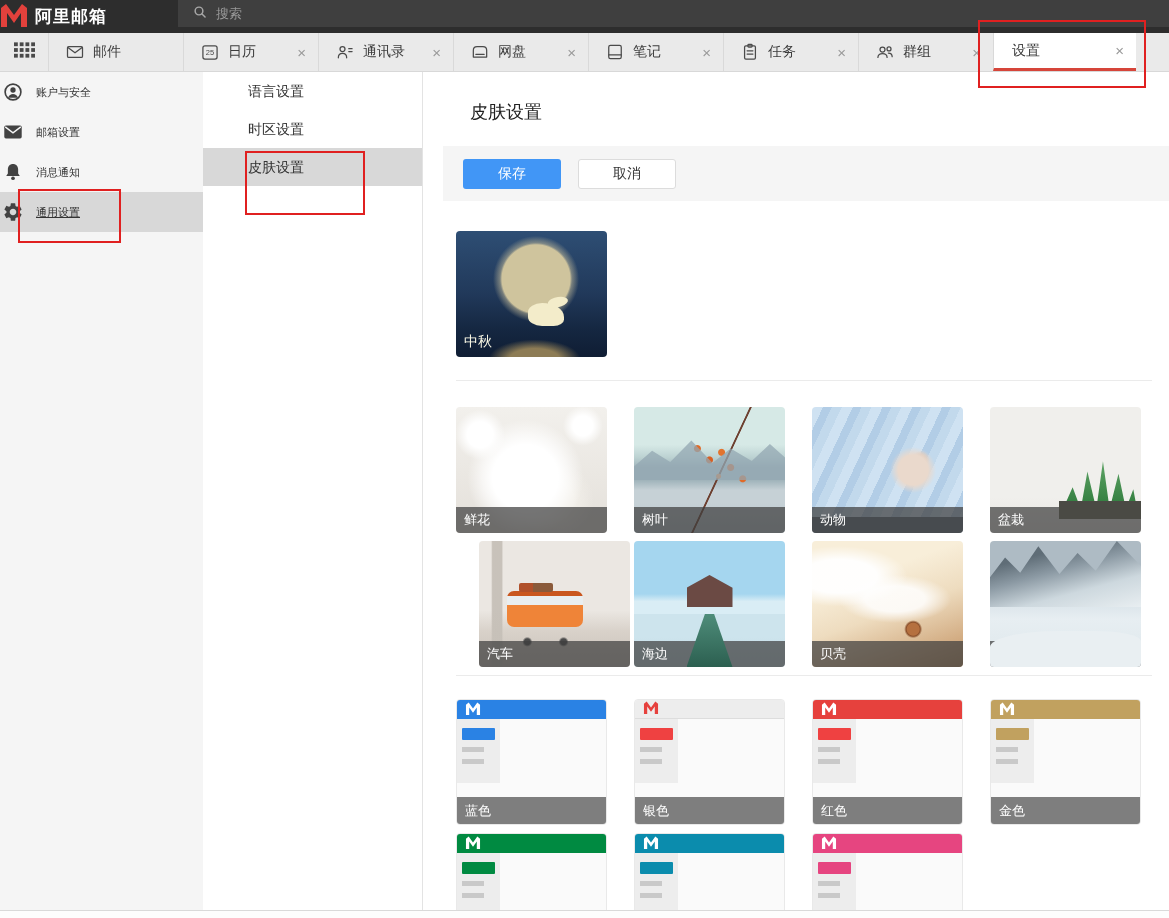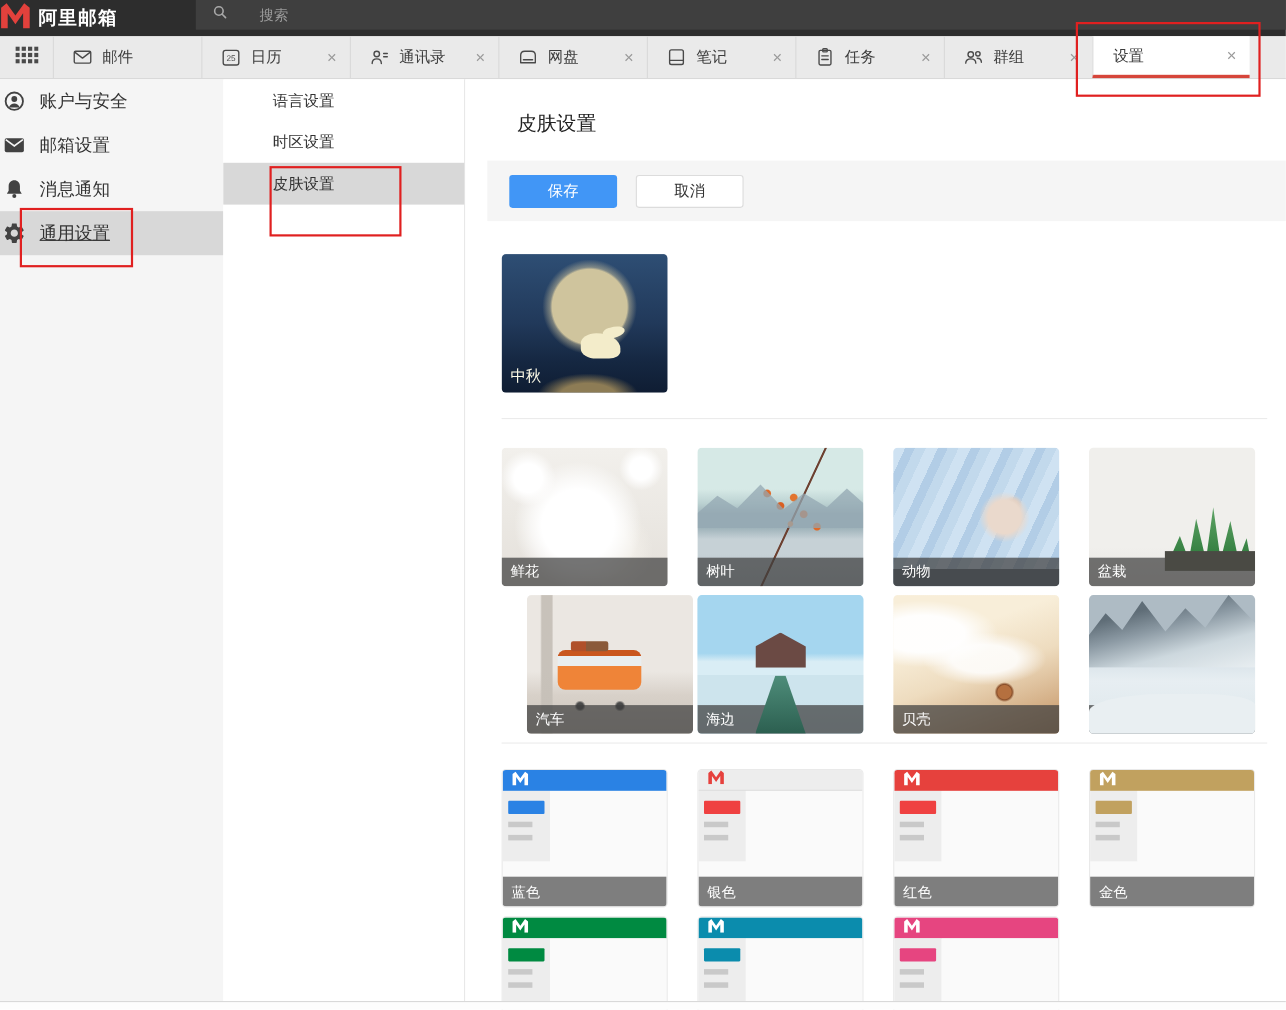--- a/index.html
+++ b/index.html
@@ -5,38 +5,38 @@
   * { margin:0; padding:0; box-sizing:border-box; }
   html,body { width:1169px; height:918px; overflow:hidden; }
   body { font-family:"Liberation Sans","DejaVu Sans",sans-serif; background:#fff; }
   .screen { position:relative; width:1169px; height:918px; overflow:hidden; }
 
   
   .topbar { position:absolute; left:0; top:0; width:1169px; height:33px; background:#2d2d2d; display:flex; align-items:center; }
   .brand { display:flex; align-items:center; padding-left:2px; width:178px; }
   .brand svg { margin-left:-3px; }
   .brand-title { color:#fff; font-size:17px; font-weight:bold; letter-spacing:1px; margin-left:6px; }
-  .searchbar { flex:1; height:27px; margin-top:-6px; background:#3f3f3f; display:flex; align-items:center; padding-left:14px;gap:20px; }
+  .searchbar { flex:1; height:27px; margin-top:-6px; background:#3f3f3f; display:flex; align-items:center; padding-left:14px; }
   .searchbar svg { flex:0 0 auto; }
   .search-input { background:transparent; border:none; outline:none; color:#ccc; font-size:13px; margin-left:8px; width:300px; }
   .search-input::placeholder { color:#9b9b9b; }
 
   
   .tabbar { position:absolute; left:0; top:33px; width:1169px; height:39px; background:#eaeaea; border-bottom:1px solid #d8d8d8; display:flex; }
   .apps-btn { width:48px; height:100%; display:flex; align-items:center; justify-content:center; }
   .tab-strip { display:flex; height:100%; }
   .tab { width:135px; height:100%; border-left:1px solid #d9d9d9; display:flex; align-items:center; padding:0 10px 0 16px; cursor:default; }
   .tab-icon { width:20px; height:20px; display:flex; align-items:center; justify-content:center; margin-right:8px; }
   .tab-label { font-size:14px; color:#3c3c3c; }
   .tab-close { margin-left:auto; color:#999; font-size:15px; padding:0 2px; }
   .tab.active { background:#fff; width:143px; border-bottom:3px solid #d6453a; padding-left:18px; }
 
   
   .sidebar { position:absolute; left:0; top:72px; width:203px; height:838px; background:#f5f5f5; }
-  .side-item { position:relative; height:40px; display:flex; align-items:center; padding-left:36px; font-size:16px; color:#333; }
+  .side-item { position:relative; height:40px; display:flex; align-items:center; padding-left:36px; font-size:11px; color:#333; }
   .side-item.active { background:#d8d8d8;text-decoration:underline; }
   .side-item .side-icon { position:absolute; left:2px; top:9px; width:22px; height:22px; }
 
   .subsidebar { position:absolute; left:203px; top:72px; width:220px; height:838px; background:#fff; border-right:1px solid #e3e3e3; }
   .sub-item { height:38px; line-height:38px; padding-left:45px; font-size:14px; color:#333; }
   .sub-item.active { background:#d8d8d8; }
 
   .main { position:absolute; left:423px; top:72px; width:746px; height:838px; background:#fff; }
   .main-title { margin:28px 0 0 47px; font-size:18px; color:#222; font-weight:normal; }
   .action-bar { margin:22px 0 0 20px; width:726px; height:55px; background:#f5f5f5; display:flex; align-items:center; padding-left:20px; }

